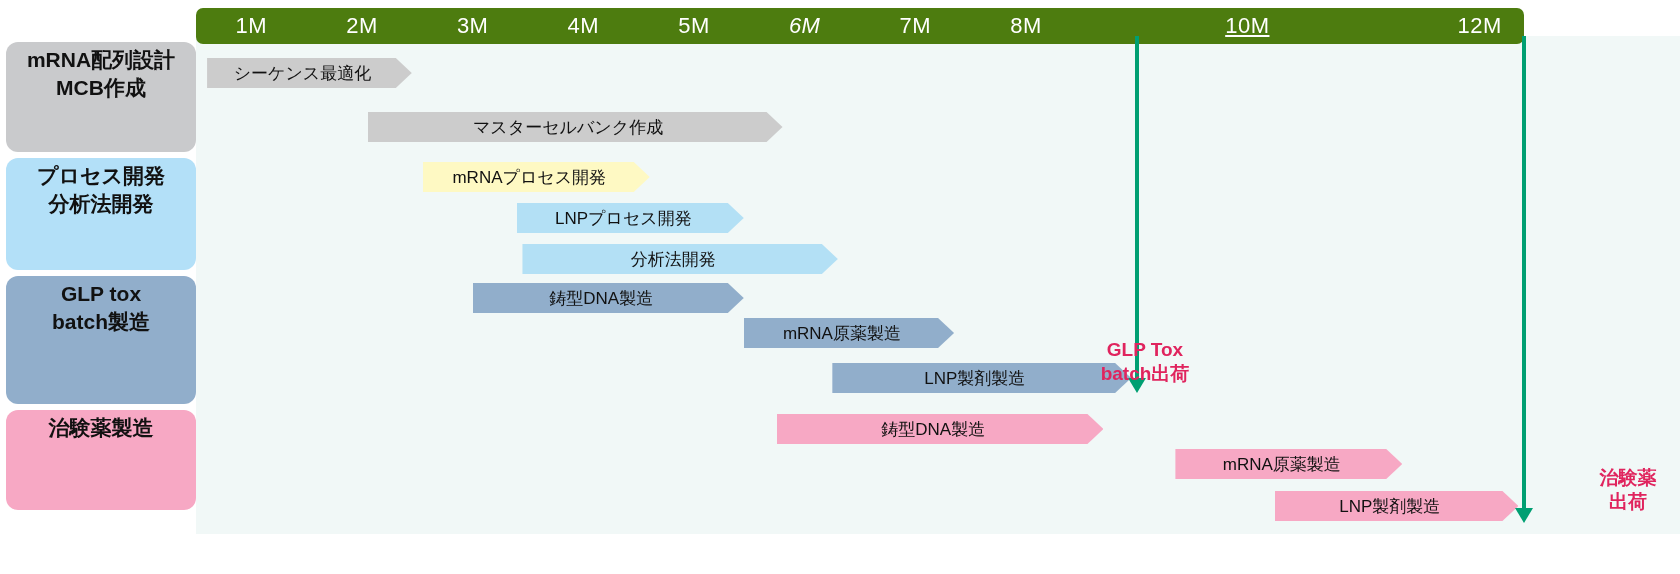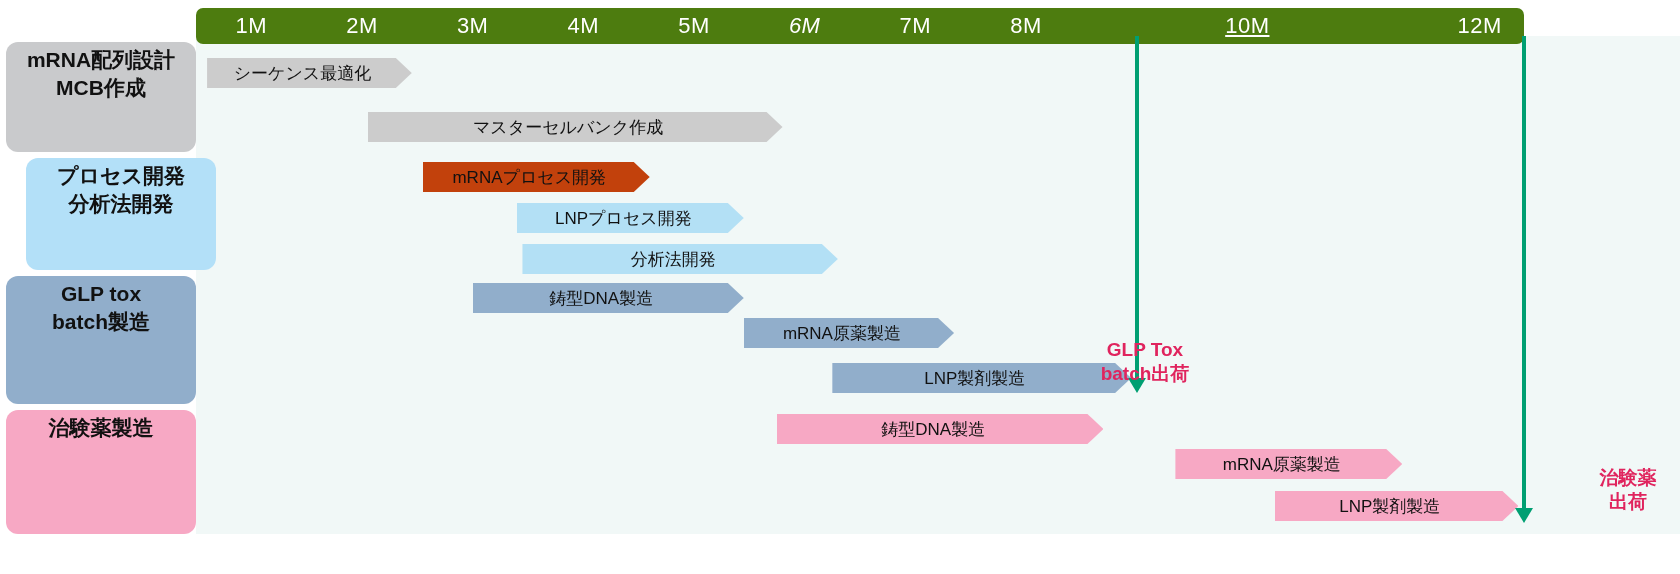--- a/index.html
+++ b/index.html
@@ -124,41 +124,41 @@
       <div class="tick" style="left: 1051.33px; text-decoration: underline;">10M</div>
       <div class="tick" style="left: 1162px; margin-top: 47px;">11M</div>
       <div class="tick" style="left: 1272.67px; margin-left: 11px;">12M</div>
     </div>
 
   <div id="categories-layer">
       <div class="cat" style="top: 42px; height: 110px; background: rgb(201, 202, 204);">
         <span class="ln">mRNA配列設計</span>
         <span class="ln">MCB作成</span>
       </div>
-      <div class="cat" style="top: 158px; height: 112px; background: rgb(179, 224, 248); margin-left: 20px;">
+      <div class="cat" style="top: 158px; height: 112px; background: rgb(179, 224, 248);">
         <span class="ln">プロセス開発</span>
         <span class="ln">分析法開発</span>
       </div>
       <div class="cat" style="top: 276px; height: 128px; background: rgb(145, 174, 203);">
         <span class="ln">GLP tox</span>
         <span class="ln">batch製造</span>
       </div>
-      <div class="cat" style="top: 410px; height: 124px; background: rgb(247, 168, 196);">
+      <div class="cat" style="top: 410px; height: 100px; background: rgb(247, 168, 196);">
         <span class="ln">治験薬製造</span>
       </div>
     </div>
 
   <div id="bars-layer">
       <div class="bar arrow" style="left: 207.067px; width: 204.733px; top: 58px; background: rgb(204, 204, 204);">
         <span class="lbl">シーケンス最適化</span>
       </div>
       <div class="bar arrow" style="left: 367.533px; width: 415px; top: 112px; background: rgb(204, 204, 204);">
         <span class="lbl">マスターセルバンク作成</span>
       </div>
-      <div class="bar arrow" style="left: 422.867px; width: 226.867px; top: 162px; background: #c2410c;">
+      <div class="bar arrow" style="left: 422.867px; width: 226.867px; top: 162px; background: #fef9c3;">
         <span class="lbl">mRNAプロセス開発</span>
       </div>
       <div class="bar arrow" style="left: 516.933px; width: 226.867px; top: 203px; background: rgb(179, 224, 245);">
         <span class="lbl">LNPプロセス開発</span>
       </div>
       <div class="bar arrow" style="left: 522.467px; width: 315.4px; top: 244px; background: rgb(179, 224, 245);">
         <span class="lbl">分析法開発</span>
       </div>
       <div class="bar arrow" style="left: 472.667px; width: 271.133px; top: 283px; background: rgb(145, 174, 203);">
         <span class="lbl">鋳型DNA製造</span>

